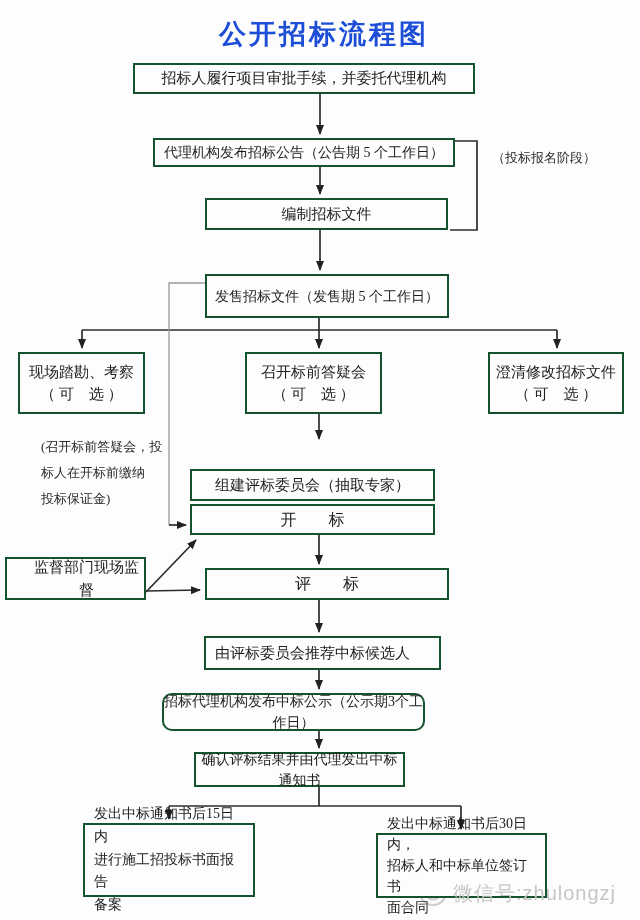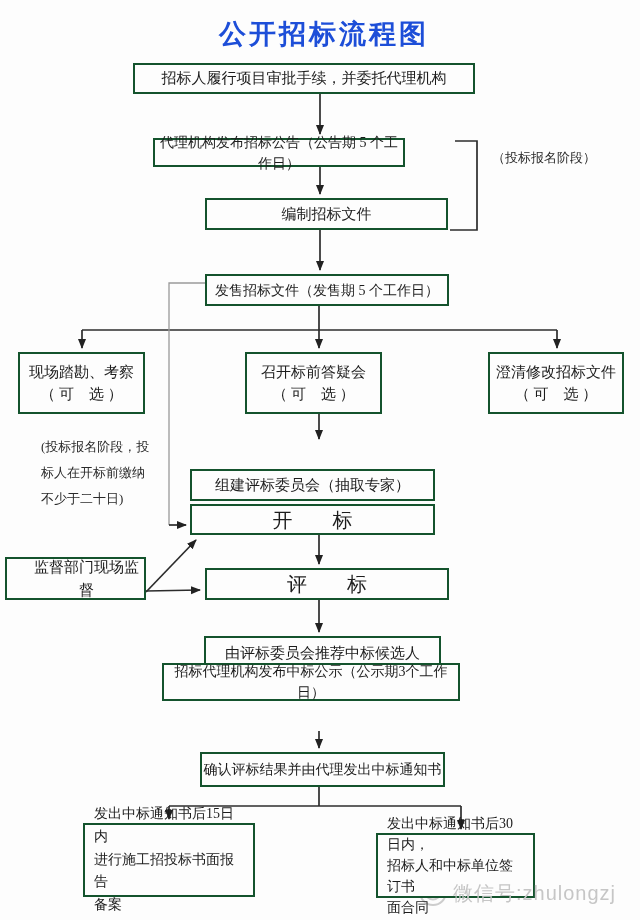--- a/index.html
+++ b/index.html
@@ -15,21 +15,21 @@
     letter-spacing:3px;z-index:3;
   }
   .box{
     position:absolute;box-sizing:border-box;z-index:2;
     background:#fdfdfd;border:2px solid #14532d;color:#1c1c1c;
     font-size:15px;line-height:1.5;
     display:flex;flex-direction:column;align-items:center;justify-content:center;
     text-align:center;
   }
   .box.fs14{font-size:14px;}
-  .box.big{font-size:20px;}
+  .box.big{font-size:16px;}
   .box.alignleft{align-items:flex-start;text-align:left;padding:4px 9px;justify-content:center;}
   .note{position:absolute;color:#2a2a2a;z-index:2;font-size:13px;line-height:1.0;}
   .note.multiline{line-height:26px;}
   .watermark{
     position:absolute;z-index:4;color:#c6c6c6;font-size:20px;
     font-family:"Liberation Sans","DejaVu Sans",sans-serif;letter-spacing:1px;
     white-space:nowrap;
   }
 </style>
 </head>
@@ -83,29 +83,29 @@
       <path d="M427,897 q6,5 12,0"></path>
     </g>
   </svg>
 
   <h1 class="title">公开招标流程图</h1>
 
   <div class="box" style="left:133px;top:63px;width:342px;height:31px;">
     <span>招标人履行项目审批手续，并委托代理机构</span>
   </div>
 
-  <div class="box fs14" style="left:153px;top:138px;width:252px;height:29px;">
+  <div class="box fs14" style="left:153px;top:138px;width:302px;height:29px;">
     <span>代理机构发布招标公告（公告期 5 个工作日）</span>
   </div>
 
   <div class="box" style="left:205px;top:198px;width:243px;height:32px;">
     <span>编制招标文件</span>
   </div>
 
-  <div class="box fs14" style="left:205px;top:274px;width:244px;height:32px;">
+  <div class="box fs14" style="left:205px;top:274px;width:244px;height:44px;">
     <span>发售招标文件（发售期 5 个工作日）</span>
   </div>
 
   <div class="box" style="left:18px;top:352px;width:127px;height:62px;">
     <span>现场踏勘、考察</span>
     <span>（ 可　选 ）</span>
   </div>
 
   <div class="box" style="left:245px;top:352px;width:137px;height:62px;text-align:center;">
     <span>召开标前答疑会</span>
@@ -122,51 +122,51 @@
   </div>
 
   <div class="box big" style="left:190px;top:504px;width:245px;height:31px;">
     <span>开　　标</span>
   </div>
 
   <div class="box big" style="left:205px;top:568px;width:244px;height:32px;">
     <span>评　　标</span>
   </div>
 
-  <div class="box alignleft" style="left:204px;top:636px;width:237px;height:34px;align-items:center;">
+  <div class="box alignleft" style="left:204px;top:636px;width:237px;height:34px;">
     <span>由评标委员会推荐中标候选人</span>
   </div>
 
-  <div class="box fs14" style="left:162px;top:663px;width:298px;height:38px;">
+  <div class="box fs14" style="left:162px;top:693px;width:263px;height:38px;border-radius:10px;">
     <span>招标代理机构发布中标公示（公示期3个工作日）</span>
   </div>
 
-  <div class="box fs14" style="left:200px;top:752px;width:245px;height:35px;">
+  <div class="box fs14" style="left:194px;top:752px;width:211px;height:35px;">
     <span>确认评标结果并由代理发出中标通知书</span>
   </div>
 
   <div class="box" style="left:5px;top:557px;width:141px;height:43px;padding-left:22px;">
     <span>监督部门现场监督</span>
   </div>
 
   <div class="box fs14 alignleft" style="left:83px;top:823px;width:172px;height:74px;line-height:1.62;">
     <span>发出中标通知书后15日内</span>
     <span>进行施工招投标书面报告</span>
     <span>备案</span>
   </div>
 
-  <div class="box fs14 alignleft" style="left:376px;top:833px;width:159px;height:65px;line-height:1.5;">
+  <div class="box fs14 alignleft" style="left:376px;top:833px;width:171px;height:65px;line-height:1.5;">
     <span>发出中标通知书后30日内，</span>
     <span>招标人和中标单位签订书</span>
     <span>面合同</span>
   </div>
 
   <div class="note" style="left:492px;top:151px;">（投标报名阶段）</div>
 
   <div class="note multiline" style="left:41px;top:434px;width:125px;">
-    <div>(投标报名阶段，投</div>
+    <div>(召开标前答疑会，投</div>
     <div>标人在开标前缴纳</div>
-    <div>不少于二十日)</div>
+    <div>投标保证金)</div>
   </div>
 
   <div class="watermark" style="left:453px;top:880px;">微信号:zhulongzj</div>
 
 </div>
 
 </body></html>

